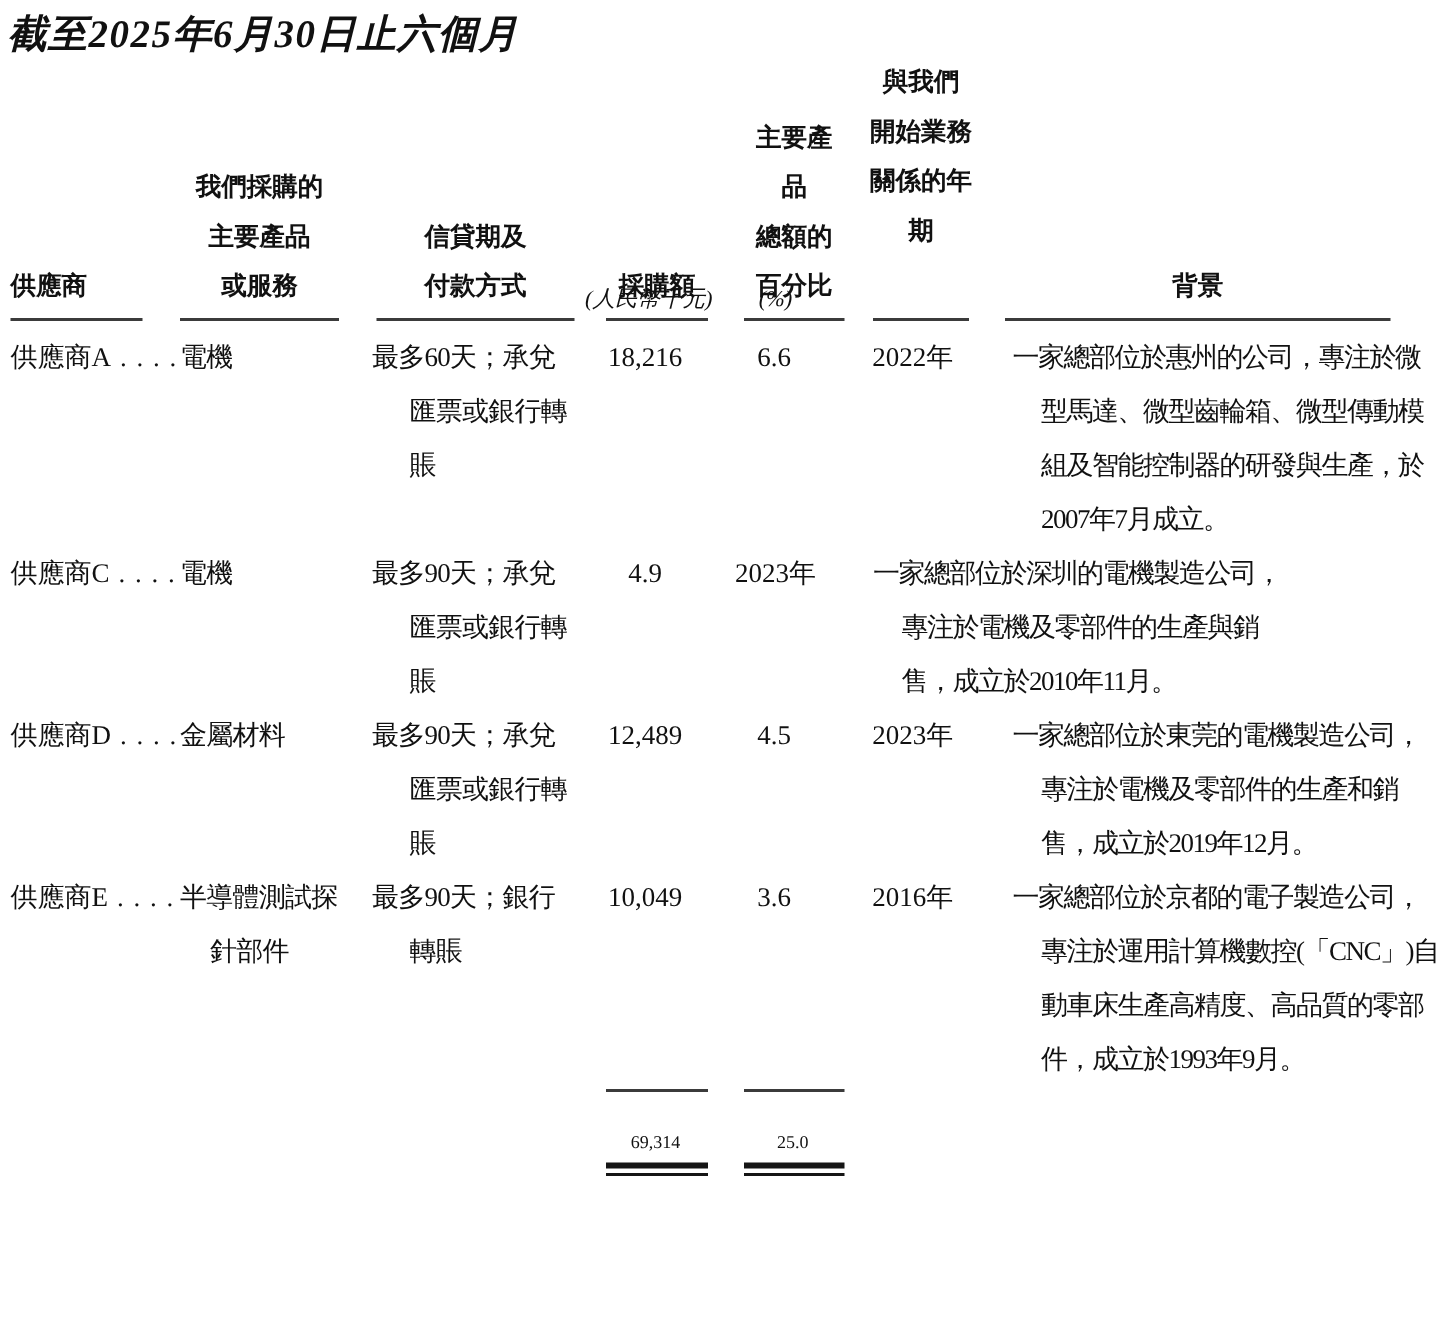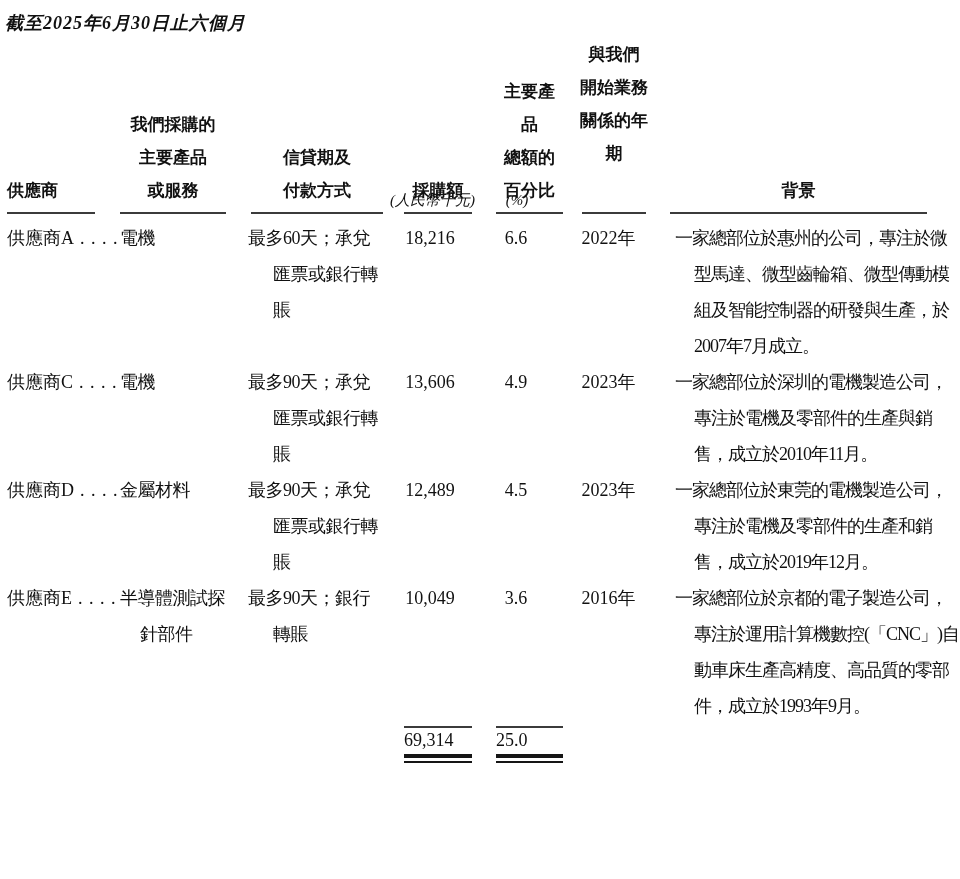--- a/index.html
+++ b/index.html
@@ -1,21 +1,21 @@
 <!DOCTYPE html>
 <html><head>
 <meta charset="utf-8">
 <style>
   html,body{margin:0;padding:0;background:#ffffff;}
   body{width:960px;height:879px;overflow:hidden;
        font-family:"Liberation Serif","DejaVu Serif",serif;color:#111;}
   .page{position:relative;width:950px;padding:8px 5px 0 5px;}
 
   
-  .title{font-size:18px;font-weight:bold;font-style:italic;
+  .title{font-size:26px;font-weight:bold;font-style:italic;
          letter-spacing:1px;line-height:30px;white-space:pre;}
 
   
   .grid{display:grid;grid-template-columns:113px 122px 150px 82px 90px 93px 300px;}
 
   
   .thead{height:138px;align-items:end;}
   .hcell{display:flex;flex-direction:column;justify-content:flex-end;align-items:flex-start;}
   .hd{display:flex;flex-direction:column;justify-content:flex-end;align-items:center;}
   .htext{font-size:17px;font-weight:bold;line-height:33px;white-space:pre-line;text-align:center;}
@@ -41,22 +41,22 @@
   .dots{margin-left:6px;letter-spacing:1px;}
   .cell-products{padding-left:22px;text-indent:-20px;letter-spacing:-0.5px;}
   .cell-credit{padding-left:33px;text-indent:-25px;letter-spacing:-0.5px;}
   .cell-amount{text-align:center;padding-right:2px;}
   .cell-pct{text-align:center;padding-right:2px;}
   .cell-year{text-align:center;}
   .cell-bg{padding-left:39px;text-indent:-19px;letter-spacing:-1px;}
 
   
   .totals{margin-top:2px;}
-  .tbox{border-top:2px solid #3b3b3b;padding:1px 2px 3px 0;
-        text-align:left;font-size:18px;line-height:22px;}
+  .tbox{border-top:2px solid #3b3b3b;padding:22px 2px 3px 0;
+        text-align:center;font-size:12px;line-height:22px;}
   .t4 .tbox{margin-left:14px;width:66px;}
   .t5 .tbox{margin-left:24px;width:65px;}
   .dbl{height:3px;border-top:4px solid #151515;border-bottom:2px solid #151515;}
   .t4 .dbl{margin-left:14px;width:68px;}
   .t5 .dbl{margin-left:24px;width:67px;}
 </style>
 </head>
 <body>
 
 <div class="page">
@@ -140,21 +140,20 @@
 2007年7月成立。</div>
   </div>
 
 
   <div class="grid trow">
     <div class="cell-supplier"><span>供應商C</span><span class="dots">. . . .</span></div>
     <div class="cell-products">電機</div>
     <div class="cell-credit">最多90天；承兌
 匯票或銀行轉
 賬</div>
-    <div class="cell-amount">13,606</div>
     <div class="cell-pct">4.9</div>
     <div class="cell-year">2023年</div>
     <div class="cell-bg">一家總部位於深圳的電機製造公司，
 專注於電機及零部件的生產與銷
 售，成立於2010年11月。</div>
   </div>
 
   <div class="grid trow">
     <div class="cell-supplier"><span>供應商D</span><span class="dots">. . . .</span></div>
     <div class="cell-products">金屬材料</div>

